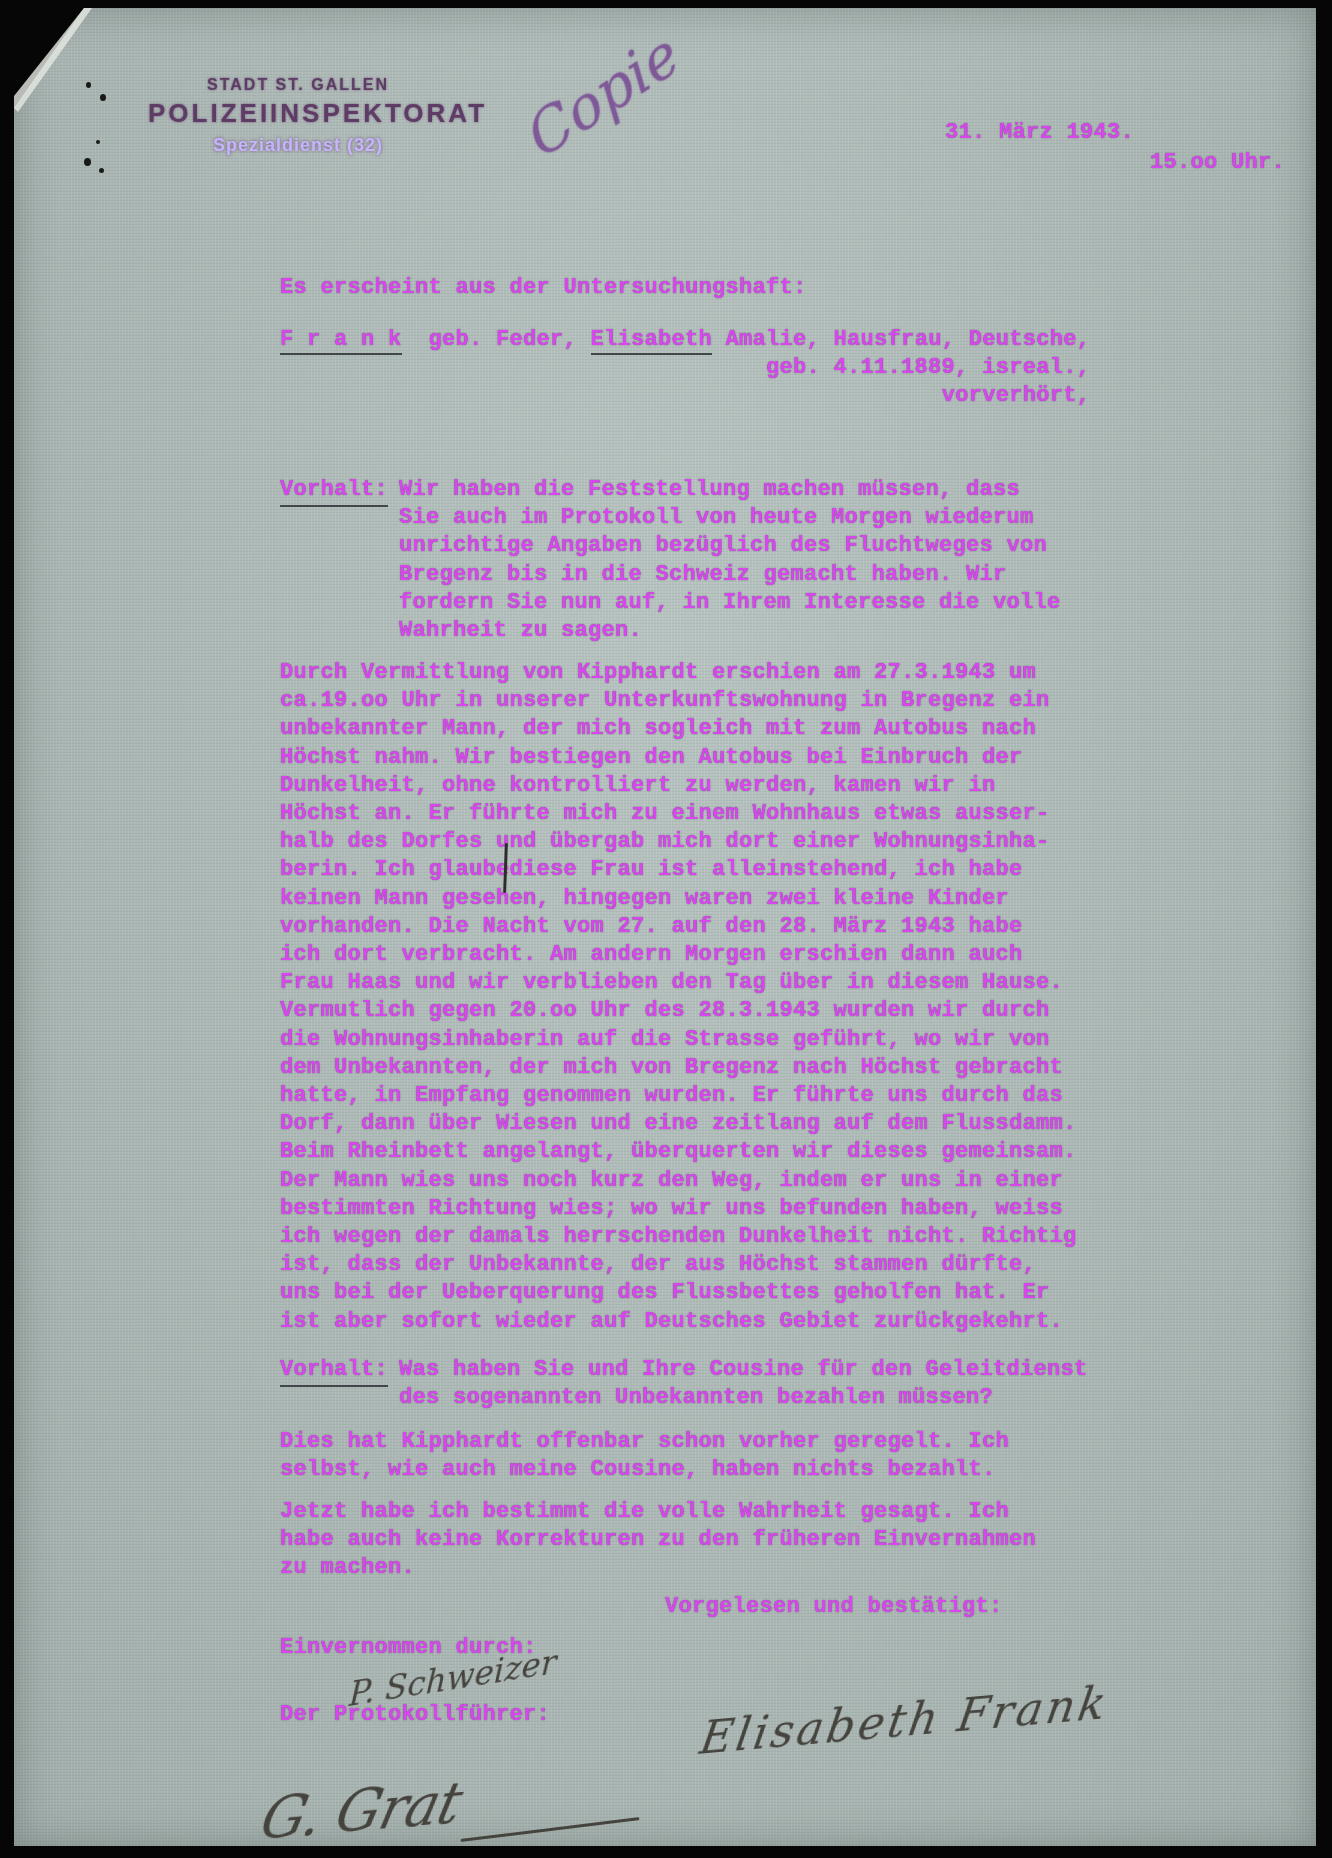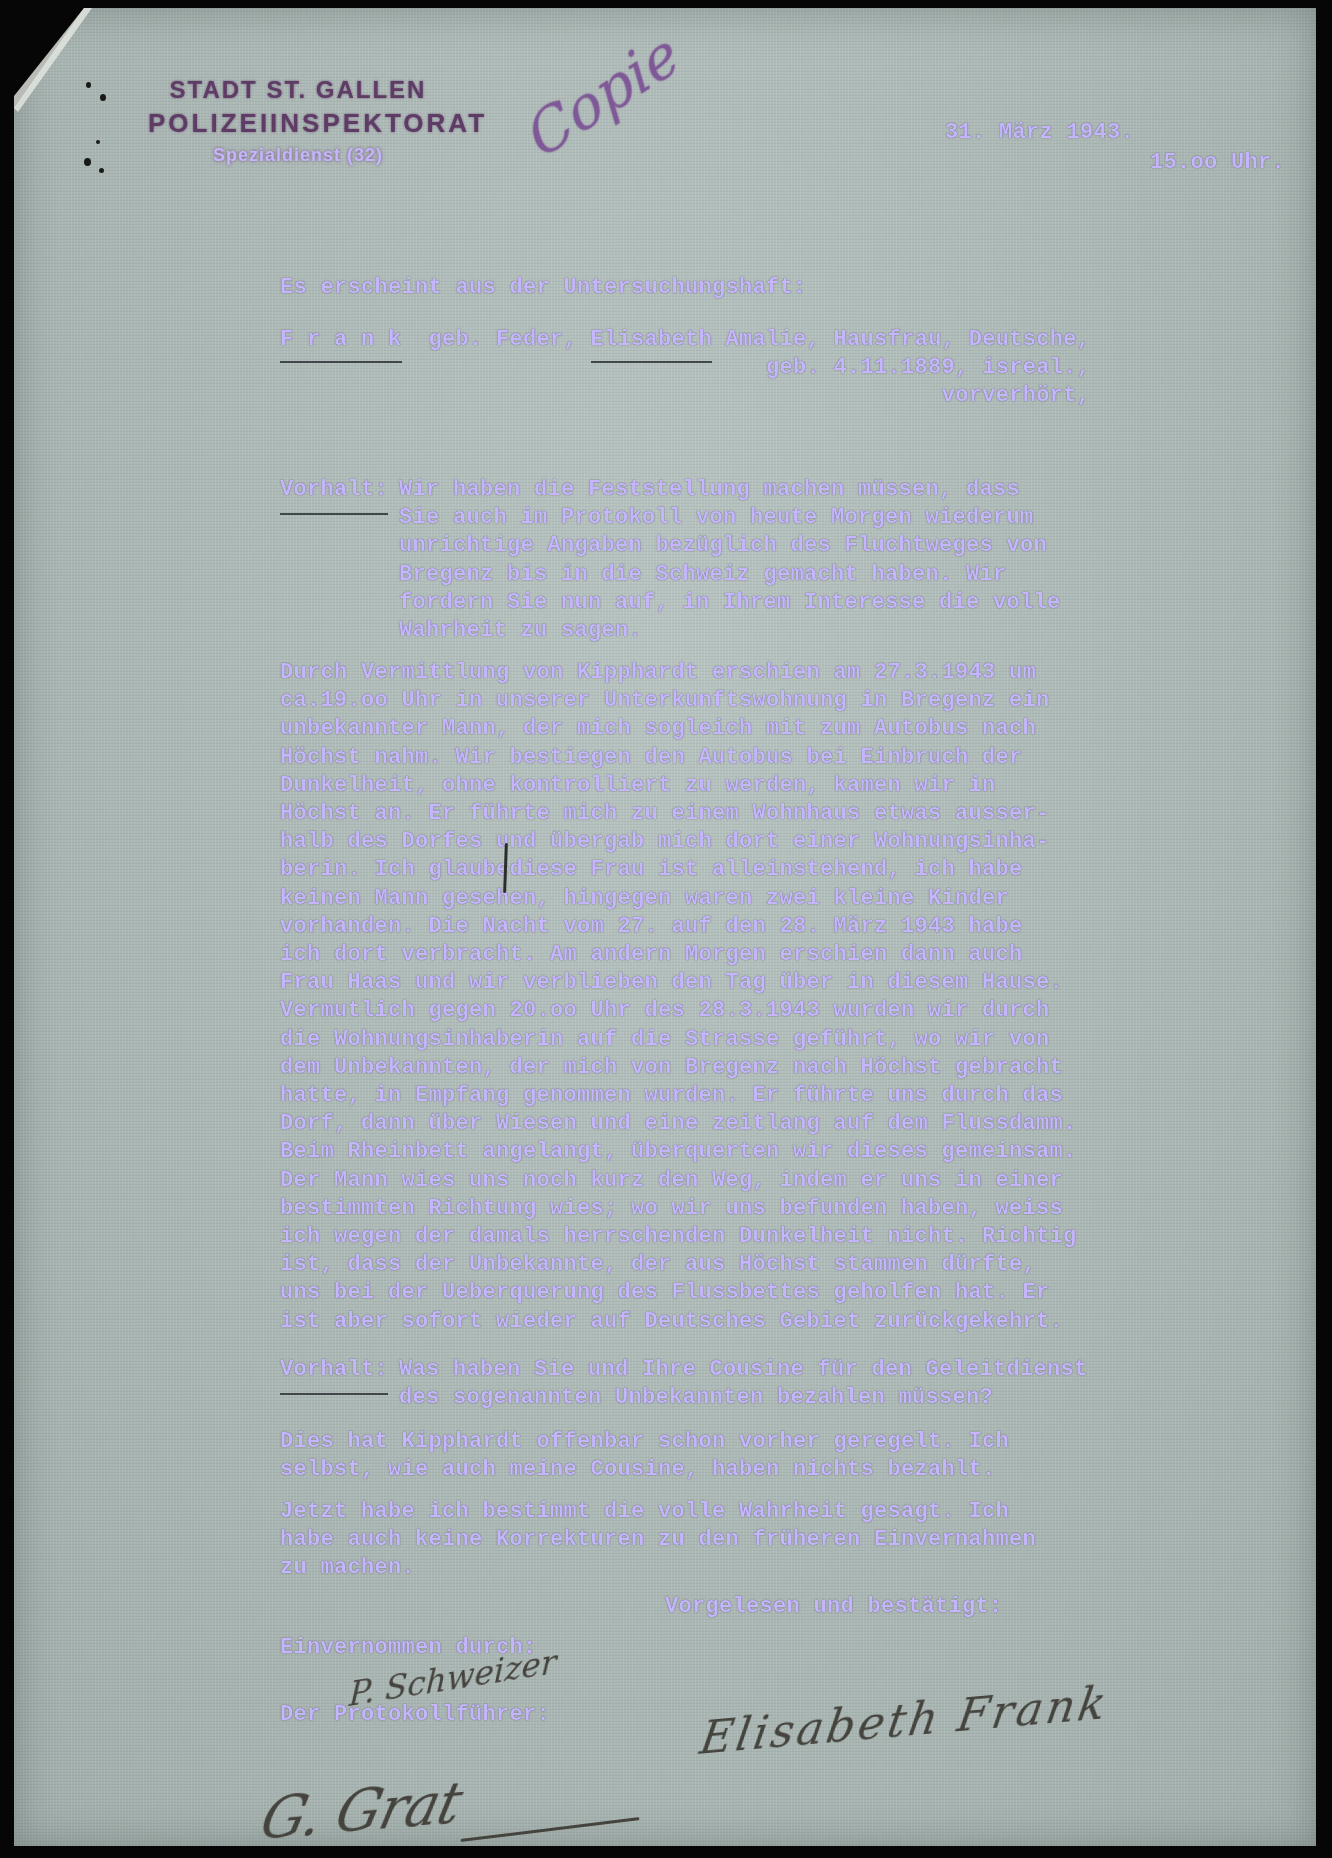--- a/index.html
+++ b/index.html
@@ -5,29 +5,29 @@
   html,body{margin:0;padding:0;background:#000;}
   .stage{position:relative;width:1332px;height:1858px;background:#060606;overflow:hidden;
          font-family:"Liberation Mono","DejaVu Sans Mono",monospace;}
   .paper{position:absolute;left:14px;top:8px;width:1302px;height:1838px;background:#b2bfbc;
          background-image:
            radial-gradient(ellipse at 50% 35%, rgba(255,255,255,0.10), rgba(0,0,0,0.07)),
            repeating-linear-gradient(0deg, rgba(255,255,255,0.045) 0 1px, rgba(40,60,55,0.05) 1px 2px, rgba(255,255,255,0.02) 2px 3px),
            repeating-linear-gradient(90deg, rgba(255,255,255,0.035) 0 1px, rgba(30,50,45,0.04) 1px 3px);
          box-shadow:inset 0 0 40px rgba(20,30,28,0.25);}
   .content{position:absolute;left:0;top:0;width:1332px;height:1858px;}
-  .typed{position:absolute;font-weight:bold;color:#c4b5fd;font-size:22px;line-height:28.2px;
+  .typed{position:absolute;font-weight:bold;color:#d946ef;font-size:22px;line-height:28.2px;
          letter-spacing:0.3px;text-shadow:0 0 1.2px rgba(52,58,61,0.85);}
   .lines{white-space:pre;}
-  .uline{border-bottom:2.5px solid rgba(52,58,61,0.9);padding-bottom:9px;}
+  .uline{border-bottom:2.5px solid rgba(52,58,61,0.9);padding-bottom:1px;}
   .namewrap{white-space:pre;}
   .stamp-head{position:absolute;left:148px;top:76px;width:300px;text-align:center;
               font-family:"Liberation Sans","DejaVu Sans",sans-serif;font-weight:bold;
               color:#5e3c66;filter:blur(0.4px);text-shadow:0 0 2.5px rgba(94,60,102,0.75);}
-  .stamp-line1{font-size:24px;letter-spacing:2px;}
+  .stamp-line1{font-size:16px;letter-spacing:2px;}
   .stamp-line2{font-size:26px;letter-spacing:3px;margin-top:4px;}
   .stamp-line3{font-size:18px;letter-spacing:1px;margin-top:6px;color:#c4b5fd;
                filter:blur(0.7px);text-shadow:0 0 3.5px rgba(106,69,115,0.85);}
   .stamp-copie{position:absolute;left:528px;top:50px;width:200px;height:120px;
                font-family:"DejaVu Serif","Liberation Serif",serif;font-style:italic;
                font-size:58px;color:rgba(122,79,148,0.82);transform:rotate(-33deg) skewX(-6deg);
                transform-origin:center;filter:blur(0.5px);text-shadow:0 0 2px rgba(122,79,148,0.5);}
   .hw{position:absolute;font-family:"DejaVu Serif","Liberation Serif",serif;font-style:italic;
       color:#45433d;filter:blur(0.3px);}
   .speck{position:absolute;background:#181a18;border-radius:50%;}

